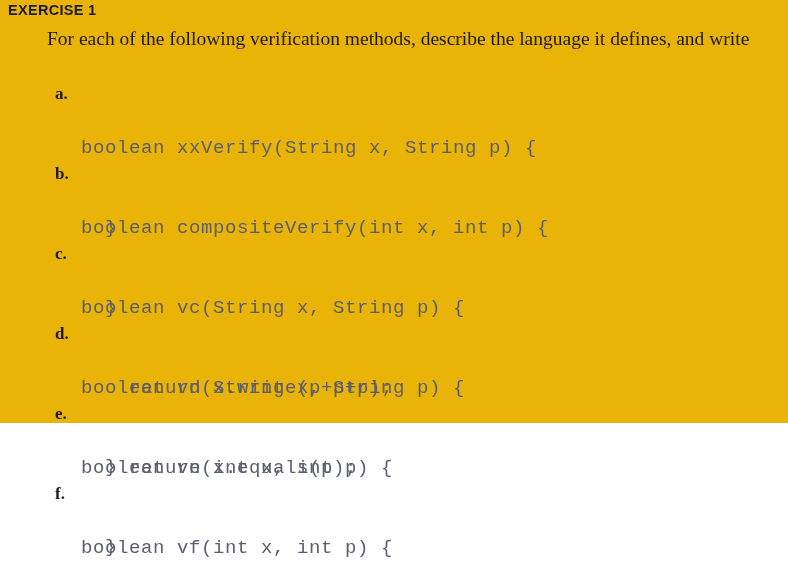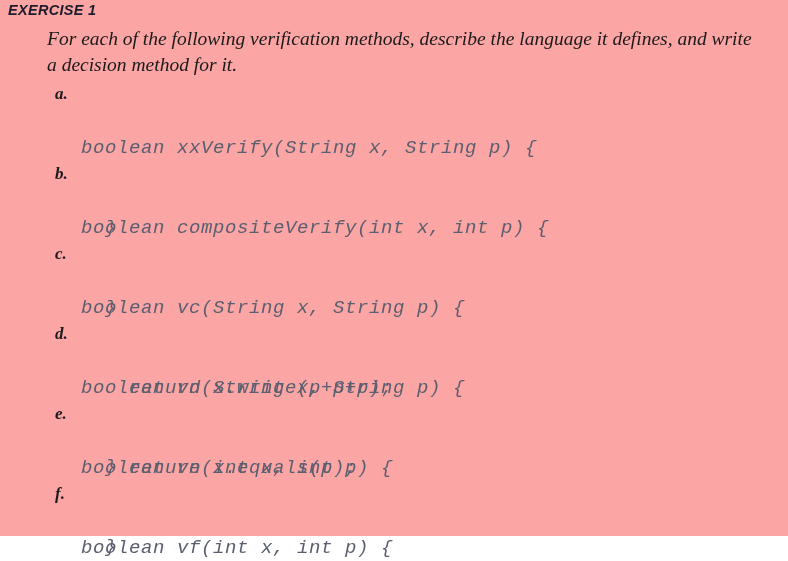--- a/index.html
+++ b/index.html
@@ -10,23 +10,22 @@
   body {
     width: 788px;
     height: 561px;
     overflow: hidden;
     font-family: "Liberation Serif", "DejaVu Serif", serif;
     -webkit-font-smoothing: antialiased;
   }
   .page {
     position: relative;
     width: 788px;
-    height: 536px;
-    background: #fca5a5;
-    font-style: italic;
+    height: 423px;
+    background: #eab308;
   }
 
   
   .exercise-heading {
     position: absolute;
     left: 8px;
     top: 2px;
     font-family: "Liberation Sans", "DejaVu Sans", sans-serif;
     font-weight: bold;
     font-size: 14.5px;
@@ -92,21 +91,20 @@
 </style>
 </head>
 <body>
 
 <div class="page">
 
   <div class="exercise-heading">EXERCISE 1</div>
 
   <div class="intro">
     <div class="intro-line">For each of the following verification methods, describe the language it defines, and write</div>
-    <div class="intro-line">a decision method for it.</div>
   </div>
 
   <div class="code-list">
 
     <div class="code-item">
       <span class="item-marker">a.</span>
       <div class="code-lines">
         <div class="code-line">boolean xxVerify(String x, String p) {</div>
         <div class="code-line">  }</div>
       </div>

